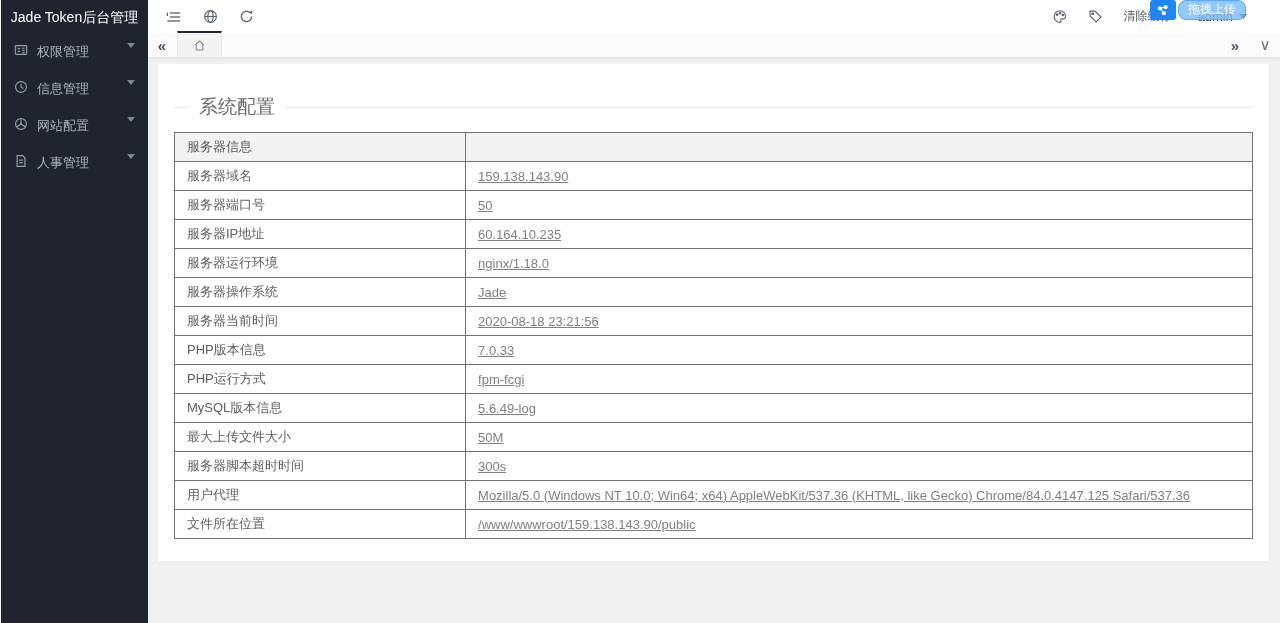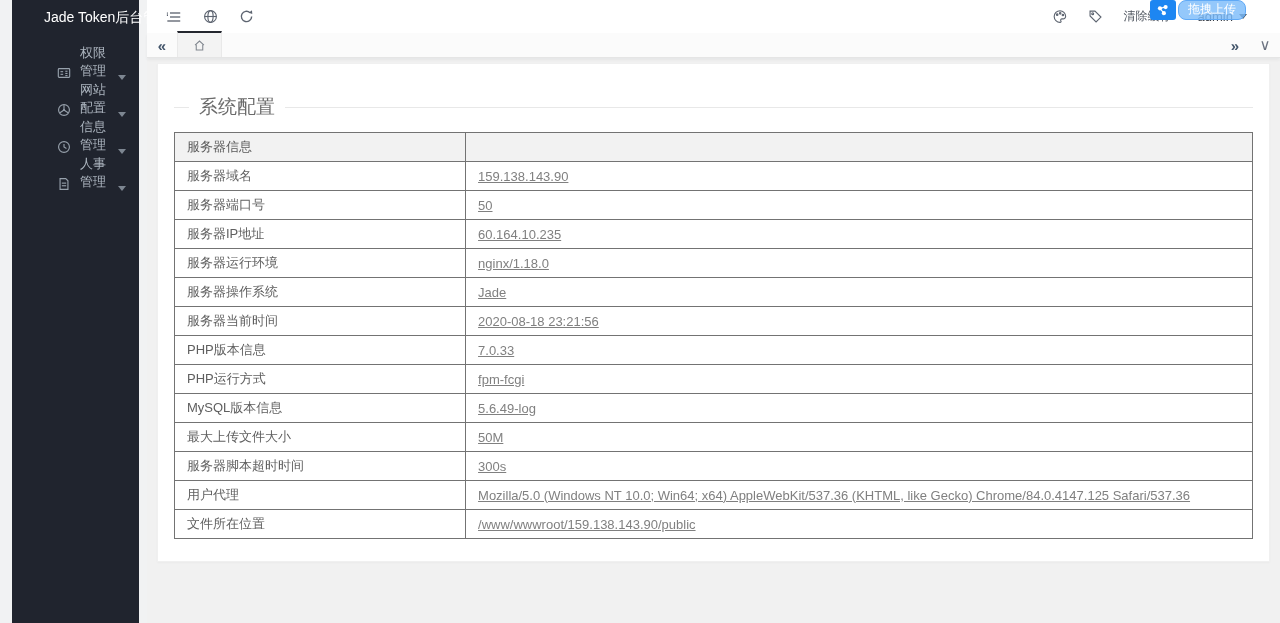--- a/index.html
+++ b/index.html
@@ -2,24 +2,24 @@
 <html><head>
 <meta charset="utf-8">
 <style>
   * { margin:0; padding:0; box-sizing:border-box; }
   html,body { width:1280px; height:623px; overflow:hidden; }
   body {
     font-family:"Liberation Sans","DejaVu Sans",sans-serif;
     background:#f1f2f3; position:relative; font-size:13px;
   }
   
-  .sidebar { position:absolute; left:12px; top:0; width:127px; height:623px; background:#20242e; z-index:5;padding-left:32px; }
+  .sidebar { position:absolute; left:1px; top:0; width:147px; height:623px; background:#20242e; z-index:5; }
   .logo { height:34px; line-height:34px; text-align:center; color:#fff; font-size:14px; white-space:nowrap; }
   .nav { margin-top:9px; }
-  .nav-item { height:37px; display:flex; align-items:flex-end; padding:0 13px; color:#acb5bf; font-size:13px; cursor:pointer; }
+  .nav-item { height:37px; display:flex; align-items:flex-start; padding:0 13px; color:#acb5bf; font-size:13px; cursor:pointer; }
   .nav-item .nicon { width:14px; height:14px; margin-right:9px; flex:none; display:flex; }
   .nav-item svg { stroke:#97a1ac; }
   .caret-down { margin-left:auto; width:0; height:0; border-left:4px solid transparent; border-right:4px solid transparent; border-top:5px solid #7d8691; }
   
   .main-top { position:absolute; left:147px; right:0; top:0; height:33px; background:#fff; display:flex; align-items:center; z-index:3; }
   .tb-icon { width:16px; height:16px; display:flex; align-items:center; justify-content:center; cursor:pointer; }
   .tb-icon svg { stroke:#5d6470; }
   .tb-left { display:flex; align-items:center; gap:20px; padding-left:19px; }
   .tb-right { margin-left:auto; display:flex; align-items:center; gap:20px; padding-right:33px; }
   .tb-text { color:#4d545e; font-size:12px; cursor:pointer; white-space:nowrap; }
@@ -66,38 +66,38 @@
         </svg>
       </span>
       <span>权限管理</span>
       <span class="caret-down"></span>
     </div>
 
     <div class="nav-item">
       <span class="nicon">
         <svg width="14" height="14" viewBox="0 0 16 16" fill="none" stroke-width="1.3">
           <circle cx="8" cy="8" r="6.2"></circle>
+          <polyline points="8,4.5 8,8 10.8,9.6"></polyline>
+        </svg>
+      </span>
+      <span>信息管理</span>
+      <span class="caret-down"></span>
+    </div>
+
+    <div class="nav-item">
+      <span class="nicon">
+        <svg width="14" height="14" viewBox="0 0 16 16" fill="none" stroke-width="1.3">
+          <circle cx="8" cy="8" r="6.2"></circle>
           <line x1="8" y1="8" x2="8" y2="2.5"></line>
             <line x1="8" y1="8" x2="3.4" y2="11.2"></line>
             <line x1="8" y1="8" x2="12.6" y2="11.2"></line>
           <circle cx="8" cy="8" r="1.1" fill="#97a1ac" stroke="none"></circle>
         </svg>
       </span>
       <span>网站配置</span>
-      <span class="caret-down"></span>
-    </div>
-
-    <div class="nav-item">
-      <span class="nicon">
-        <svg width="14" height="14" viewBox="0 0 16 16" fill="none" stroke-width="1.3">
-          <circle cx="8" cy="8" r="6.2"></circle>
-          <polyline points="8,4.5 8,8 10.8,9.6"></polyline>
-        </svg>
-      </span>
-      <span>信息管理</span>
       <span class="caret-down"></span>
     </div>
 
     <div class="nav-item">
       <span class="nicon">
         <svg width="14" height="14" viewBox="0 0 16 16" fill="none" stroke-width="1.3">
           <path d="M3.5 1.8 h6.5 l2.5 2.5 v9.9 h-9 z"></path>
           <line x1="5.5" y1="7" x2="10.5" y2="7"></line>
             <line x1="5.5" y1="10" x2="10.5" y2="10"></line>
         </svg>

